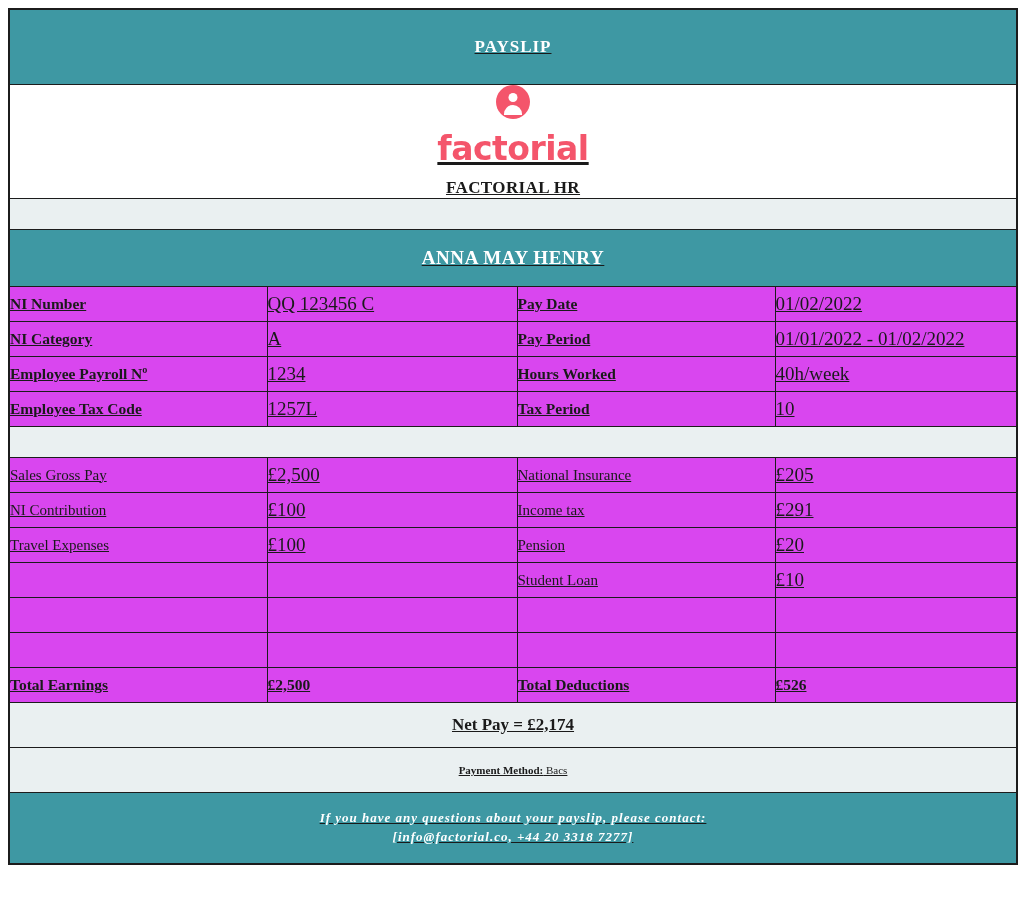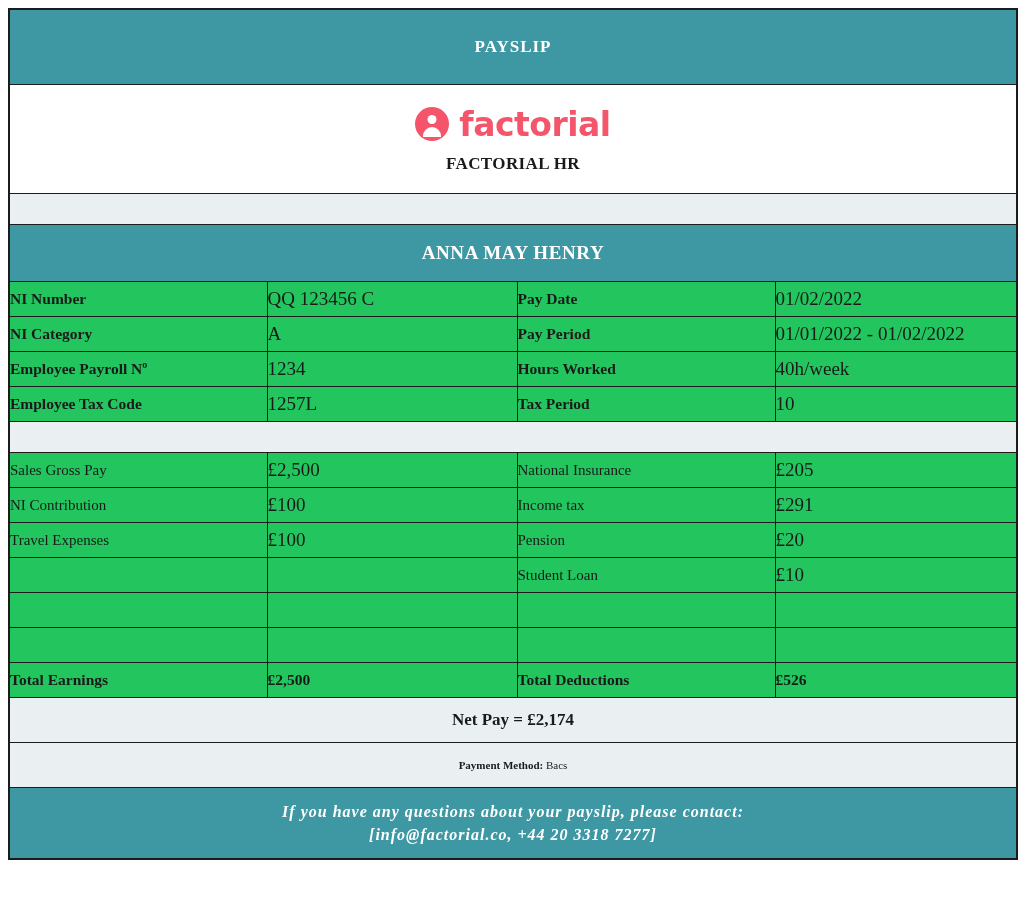--- a/index.html
+++ b/index.html
@@ -12,20 +12,21 @@
     height: 916px;
     font-family: "Liberation Serif", serif;
     color: #1a1a1a;
   }
 
   .payslip {
     box-sizing: border-box;
     width: 1024px;
     height: 916px;
     padding: 8px 8px 8px 8px;
+    text-decoration: underline;
   }
 
   table.doc {
     width: 1008px;
     border-collapse: collapse;
     table-layout: fixed;
     border: 2px solid #1c1c1c;
   }
 
   table.doc td {
@@ -47,39 +48,40 @@
     font-size: 17px;
   }
   .banner-name {
     height: 56px;
     font-size: 19px;
     letter-spacing: 0.6px;
     margin-left: 44px;
   }
   .banner-footer {
     height: 70px;
-    font-size: 16px;
+    font-size: 13px;
     font-style: italic;
     font-weight: bold;
     line-height: 1.45;
     margin-left: 27px;
   }
 
   
   .logo-cell {
     height: 108px;
     background: #ffffff;
     text-align: center;
     padding: 12px 0 10px 0;
   }
   .logo-row {
     display: flex;
     align-items: center;
     justify-content: center;
     gap: 10px;
+    flex-direction: column;
   }
   .logo-mark {
     width: 34px;
     height: 34px;
     border-radius: 50%;
     background: #f4556b;
     position: relative;
     display: inline-block;
   }
   .logo-mark::before {
@@ -122,21 +124,21 @@
   .spacer {
     height: 30px;
     background: #eaf0f1;
   }
 
   
   .cell {
     height: 34px;
     padding: 0 10px;
     font-size: 15px;
-    background: #22c55e;
+    background: #d946ef;
     overflow: hidden;
     white-space: nowrap;
     margin-left: 34px;
   }
   .label-bold {
     font-weight: bold;
     font-size: 15.5px;
   }
   .value {
     font-size: 19px;

